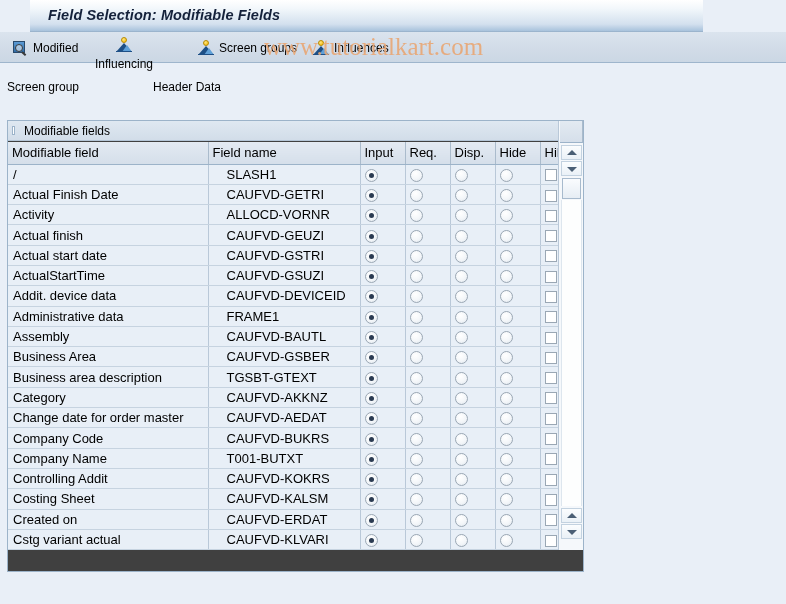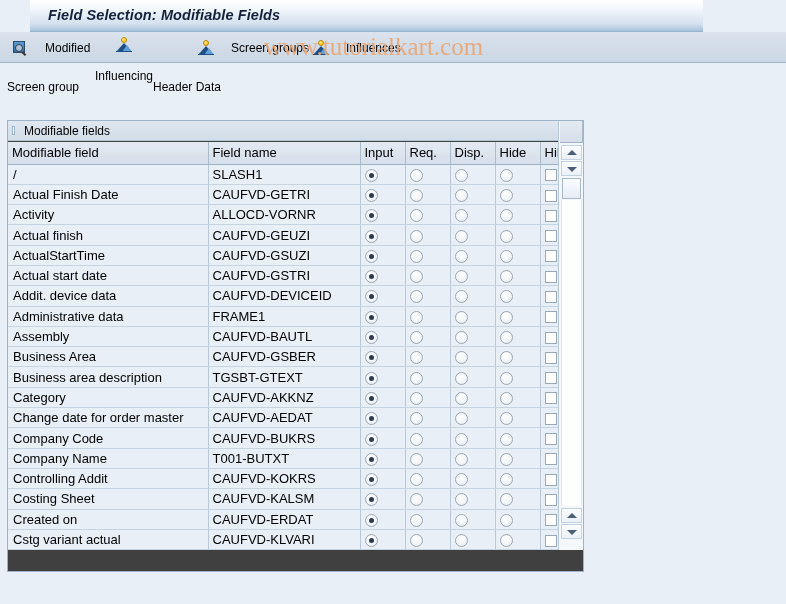--- a/index.html
+++ b/index.html
@@ -48,21 +48,21 @@
     background: linear-gradient(to bottom, #dbe4ee 0%, #d2dce8 50%, #cbd7e4 100%);
     border-bottom: 1px solid #9eb5cc;
     box-sizing: border-box;
   }
   .tb-btn {
     position: absolute;
     top: 5px;
     height: 21px;
     display: flex;
     align-items: center;
-    gap: 17px;
+    gap: 5px;
     padding: 0 2px;
     white-space: nowrap;
     cursor: default;
   }
   .tb-btn .tb-label {
     font-size: 12px;
     color: #000;
     line-height: 1;
   }
   .ic { display: inline-block; width: 16px; height: 16px; position: relative; flex: 0 0 16px; }
@@ -208,21 +208,21 @@
     background: linear-gradient(to bottom, #e3eaf2 0%, #d5dfea 100%);
     border-bottom: 1px solid #9cb3c9;
     border-right: 1px solid #aabbcc;
     color: #000;
     height: 22px;
   }
   #grid tbody td {
     background: #e8eff7;
   }
   #grid tbody tr td.c-name { padding-left: 5px; }
-  #grid tbody tr td.c-field { padding-left: 4px; }
+  #grid tbody tr td.c-field { padding-left: 18px; }
   .col-mf  { width: 200px; }
   .col-fn  { width: 152px; }
   .col-rad { width: 45px; }
   .col-chk { width: 38px; }
   th.c-rad, td.c-rad, th.c-chk, td.c-chk { text-align: center; padding-left: 0; }
   th.c-rad, th.c-chk { padding-left: 5px; text-align: left; }
 
   
   .radio {
     display: inline-block;
@@ -424,31 +424,31 @@
           <tr>
             <td class="col-mf c-name">Actual finish</td>
             <td class="col-fn c-field">CAUFVD-GEUZI</td>
             <td class="col-rad c-rad"><span class="radio on"></span></td>
             <td class="col-rad c-rad"><span class="radio"></span></td>
             <td class="col-rad c-rad"><span class="radio"></span></td>
             <td class="col-rad c-rad"><span class="radio"></span></td>
             <td class="col-chk c-chk"><span class="chk"></span></td>
           </tr>
           <tr>
+            <td class="col-mf c-name">Actual start date</td>
+            <td class="col-fn c-field">CAUFVD-GSTRI</td>
+            <td class="col-rad c-rad"><span class="radio on"></span></td>
+            <td class="col-rad c-rad"><span class="radio"></span></td>
+            <td class="col-rad c-rad"><span class="radio"></span></td>
+            <td class="col-rad c-rad"><span class="radio"></span></td>
+            <td class="col-chk c-chk"><span class="chk"></span></td>
+          </tr>
+          <tr>
             <td class="col-mf c-name">ActualStartTime</td>
             <td class="col-fn c-field">CAUFVD-GSUZI</td>
-            <td class="col-rad c-rad"><span class="radio on"></span></td>
-            <td class="col-rad c-rad"><span class="radio"></span></td>
-            <td class="col-rad c-rad"><span class="radio"></span></td>
-            <td class="col-rad c-rad"><span class="radio"></span></td>
-            <td class="col-chk c-chk"><span class="chk"></span></td>
-          </tr>
-          <tr>
-            <td class="col-mf c-name">Actual start date</td>
-            <td class="col-fn c-field">CAUFVD-GSTRI</td>
             <td class="col-rad c-rad"><span class="radio on"></span></td>
             <td class="col-rad c-rad"><span class="radio"></span></td>
             <td class="col-rad c-rad"><span class="radio"></span></td>
             <td class="col-rad c-rad"><span class="radio"></span></td>
             <td class="col-chk c-chk"><span class="chk"></span></td>
           </tr>
           <tr>
             <td class="col-mf c-name">Addit. device data</td>
             <td class="col-fn c-field">CAUFVD-DEVICEID</td>
             <td class="col-rad c-rad"><span class="radio on"></span></td>

